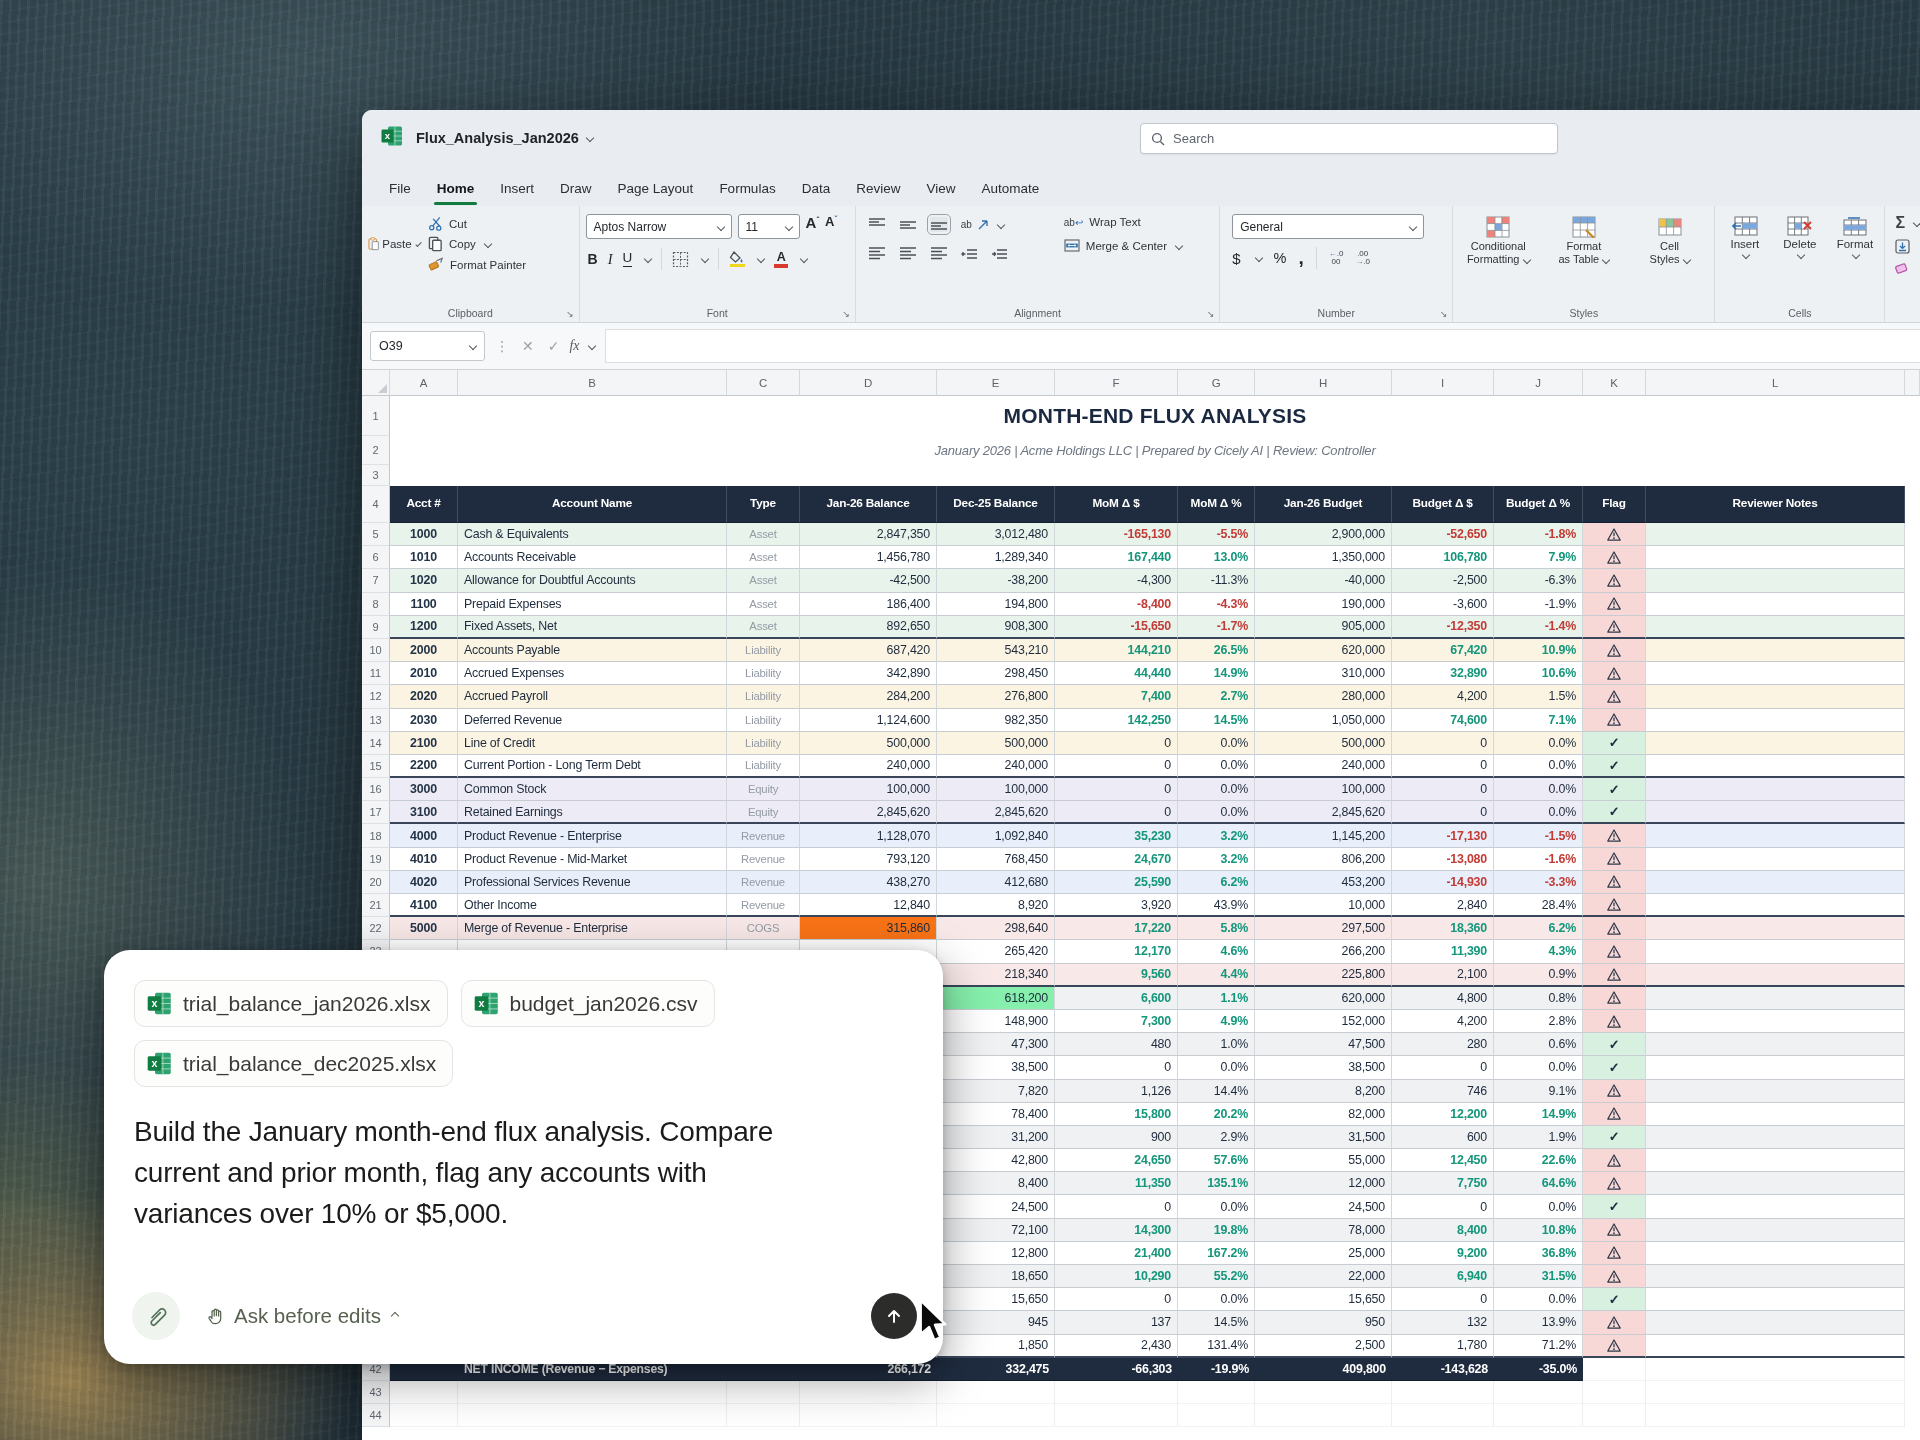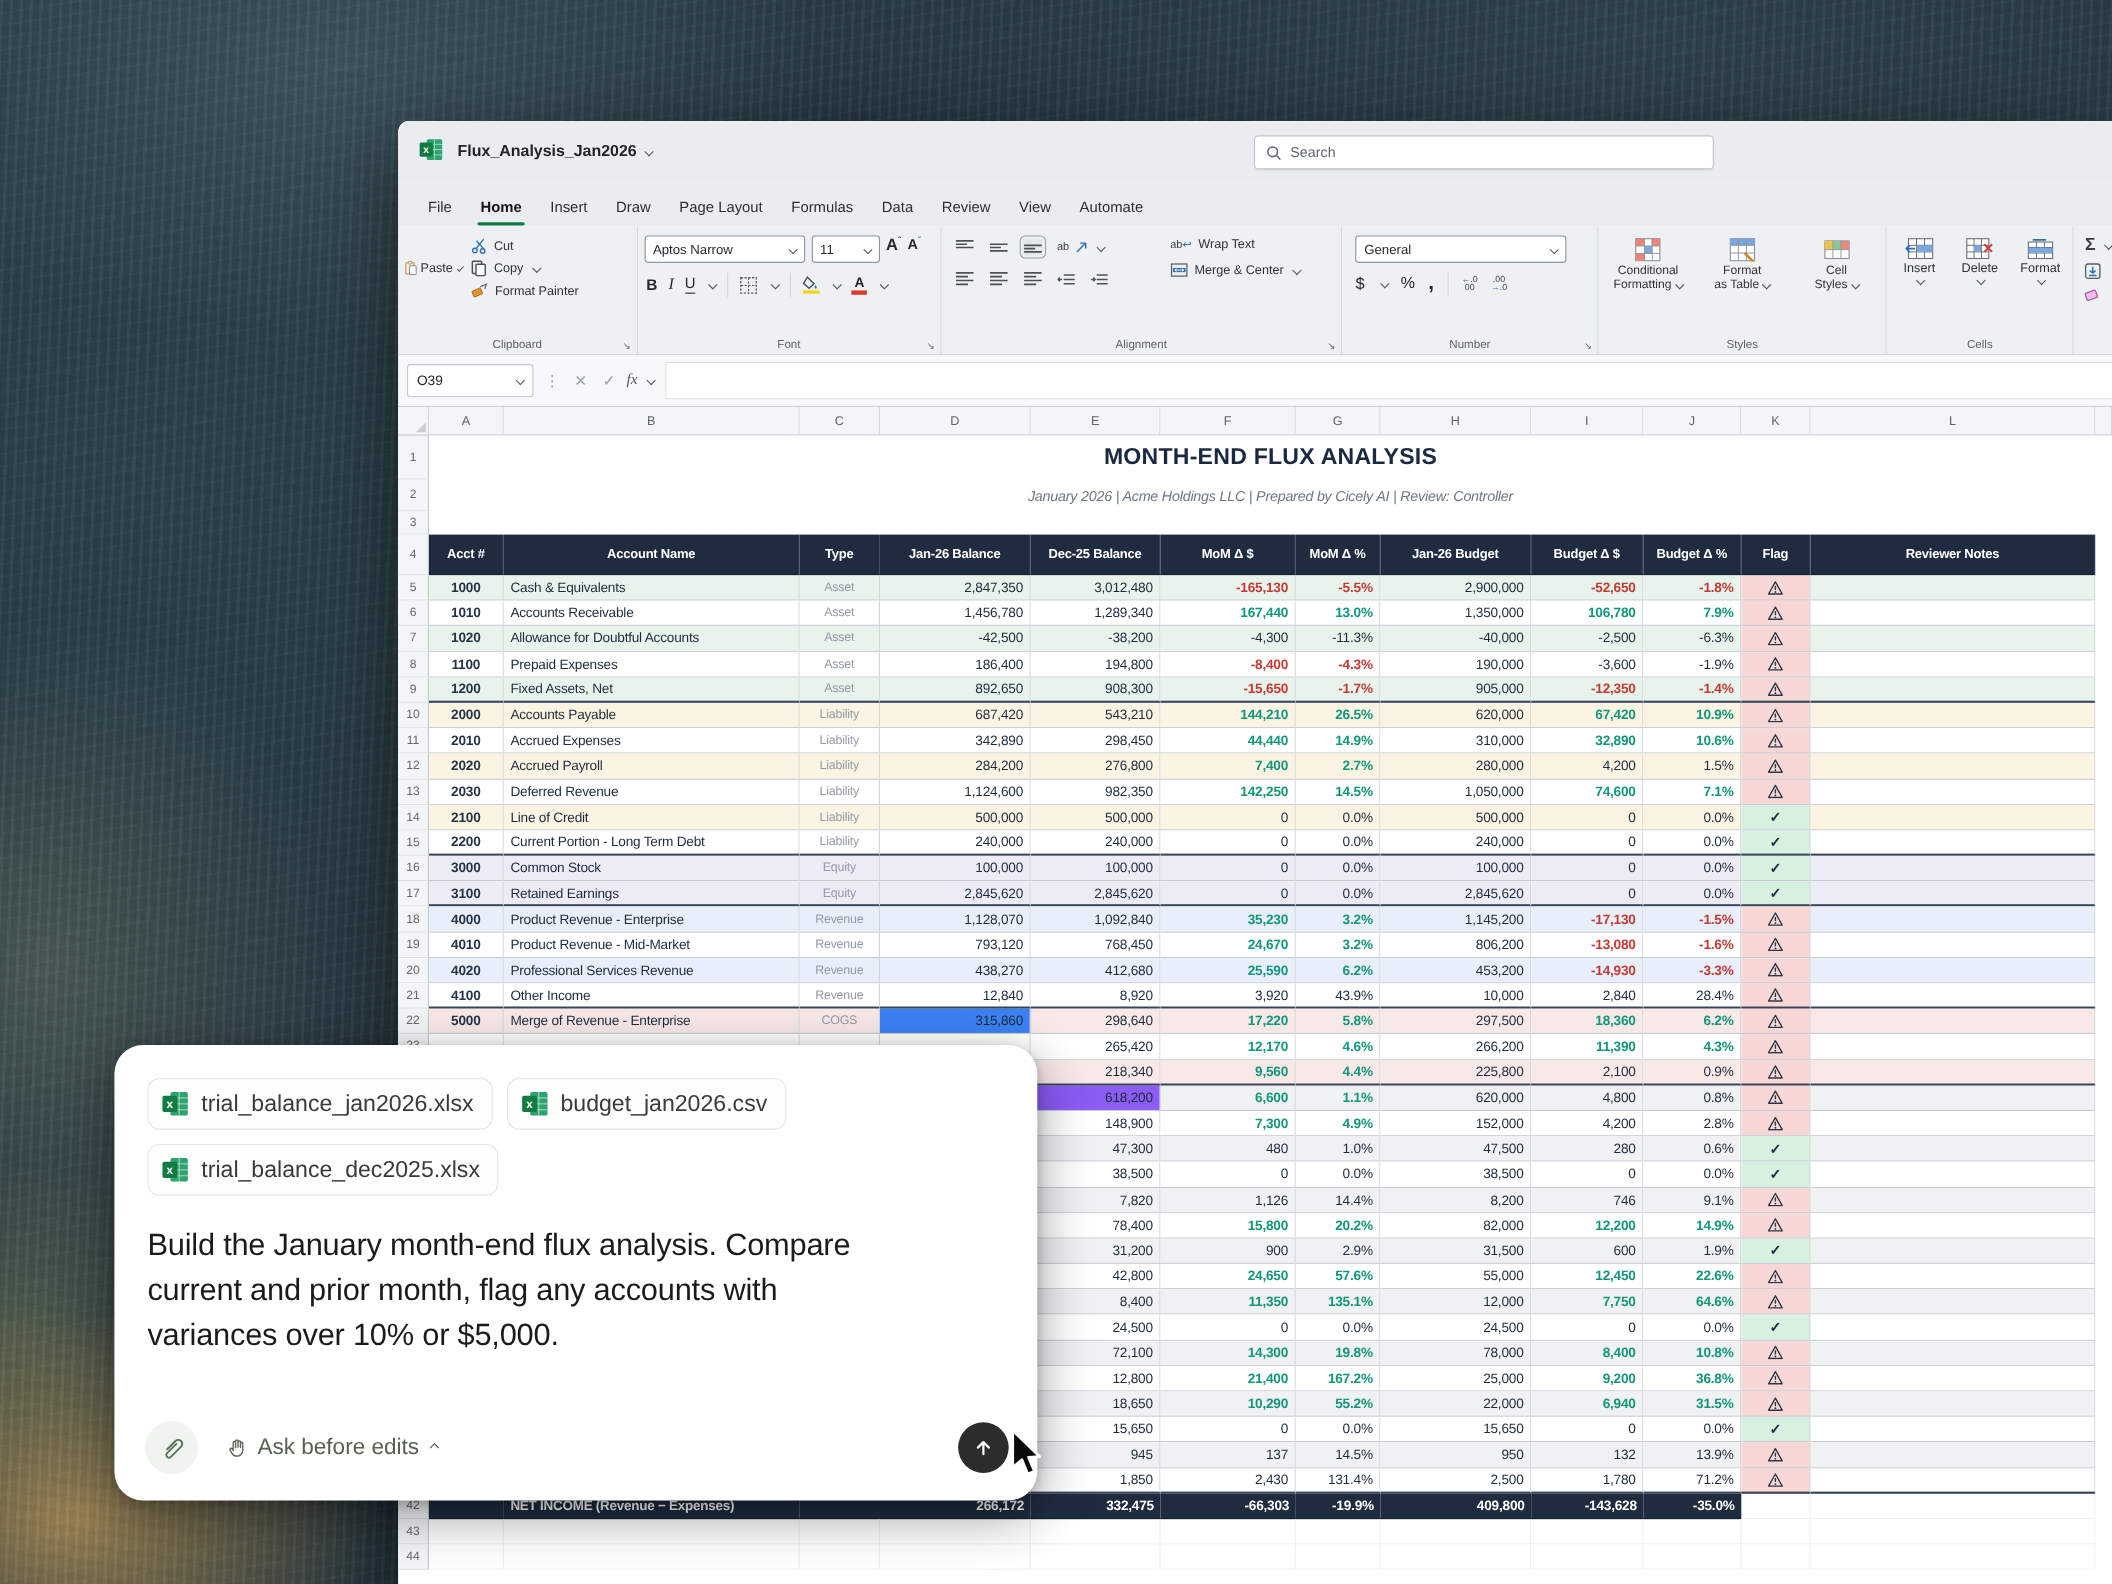--- a/index.html
+++ b/index.html
@@ -830,21 +830,21 @@
           </svg>
         </div>
         <div class="c secb" style="background: rgb(255, 255, 255);"></div>
         <div class="c plain"></div>
       </div>
       <div class="srow" style="height: 23.2px;">
         <div class="c rn">22</div>
         <div class="c acct" style="background: rgb(248, 233, 232);">5000</div>
         <div class="c namec" style="background: rgb(248, 233, 232);">Merge of Revenue - Enterprise</div>
         <div class="c typec" style="background: rgb(248, 233, 232);">COGS</div>
-        <div class="c numc" style="background: #3b82f6;">315,860</div>
+        <div class="c numc" style="background: #f97316;">315,860</div>
         <div class="c numc" style="background: rgb(248, 233, 232);">298,640</div>
         <div class="c numc posv" style="background: rgb(248, 233, 232);">17,220</div>
         <div class="c numc posv" style="background: rgb(248, 233, 232);">5.8%</div>
         <div class="c numc" style="background: rgb(248, 233, 232);">297,500</div>
         <div class="c numc posv" style="background: rgb(248, 233, 232);">18,360</div>
         <div class="c numc posv" style="background: rgb(248, 233, 232);">6.2%</div>
         <div class="c warnflag">
           <svg width="14" height="13" viewBox="0 0 14 13">
             <path d="M7 1 L13.2 12 H0.8 Z" fill="none" stroke="#2c3848" stroke-width="1.25" stroke-linejoin="round"></path>
             <line x1="7" y1="4.6" x2="7" y2="8.3" stroke="#2c3848" stroke-width="1.25"></line>
@@ -897,21 +897,21 @@
         </div>
         <div class="c secb" style="background: rgb(248, 233, 232);"></div>
         <div class="c plain"></div>
       </div>
       <div class="srow" style="height: 23.2px;">
         <div class="c rn">25</div>
         <div class="c acct" style="background: rgb(239, 241, 243);"></div>
         <div class="c namec" style="background: rgb(239, 241, 243);"></div>
         <div class="c typec" style="background: rgb(239, 241, 243);"></div>
         <div class="c numc" style="background: rgb(239, 241, 243);"></div>
-        <div class="c numc" style="background: #8b5cf6;">618,200</div>
+        <div class="c numc" style="background: #86efac;">618,200</div>
         <div class="c numc posv" style="background: rgb(239, 241, 243);">6,600</div>
         <div class="c numc posv" style="background: rgb(239, 241, 243);">1.1%</div>
         <div class="c numc" style="background: rgb(239, 241, 243);">620,000</div>
         <div class="c numc" style="background: rgb(239, 241, 243);">4,800</div>
         <div class="c numc" style="background: rgb(239, 241, 243);">0.8%</div>
         <div class="c warnflag">
           <svg width="14" height="13" viewBox="0 0 14 13">
             <path d="M7 1 L13.2 12 H0.8 Z" fill="none" stroke="#2c3848" stroke-width="1.25" stroke-linejoin="round"></path>
             <line x1="7" y1="4.6" x2="7" y2="8.3" stroke="#2c3848" stroke-width="1.25"></line>
             <circle cx="7" cy="10.2" r="0.85" fill="#2c3848"></circle>

